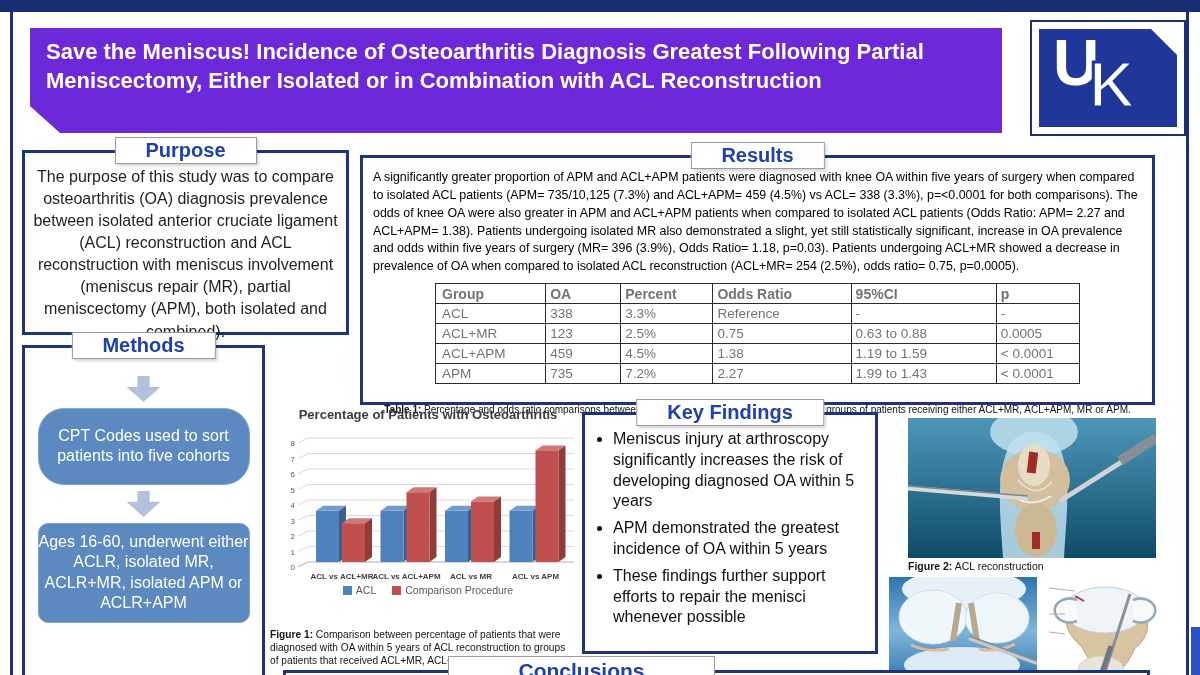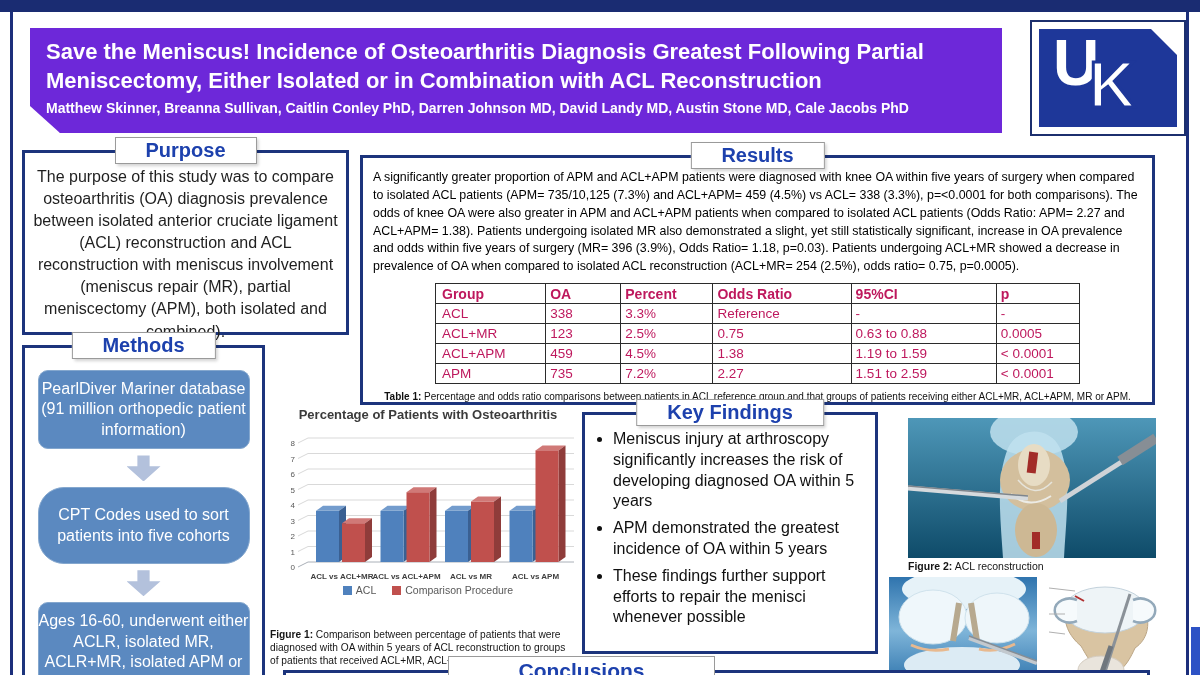--- a/index.html
+++ b/index.html
@@ -45,21 +45,21 @@
     text-align:center;font-size:16px;line-height:1.28;box-sizing:border-box;
   }
   .step1{padding:8px 2px;}
   .step2{padding:17px 4px;border-radius:26px;}
   .step3{padding:8px 0px;}
   .down-arrow{width:34px;height:26px;background:#b3c1dc;margin:6px 0;
     clip-path:polygon(32% 0,68% 0,68% 42%,100% 42%,50% 100%,0 42%,32% 42%);}
   
   .results{left:360px;top:155px;width:795px;height:250px;}
   .results-text{font-size:12.4px;line-height:1.44;color:#000;text-align:left;padding:11px 10px 0 10px;}
-  table.rtable{border-collapse:collapse;table-layout:fixed;width:645px;margin:7px auto 3px auto;font-size:13.5px;color:#be185d;padding-left:23px;}
+  table.rtable{border-collapse:collapse;table-layout:fixed;width:645px;margin:7px auto 16px auto;font-size:13.5px;color:#737373;padding-left:23px;}
   table.rtable th,table.rtable td{border:1.6px solid #2b2b2b;padding:1px 4px;text-align:left;height:17px;}
   table.rtable th{font-size:14px;}
   table.rtable th:first-child,table.rtable td:first-child{text-align:left;padding-left:6px;}
   table.rtable col.c1{width:110px}table.rtable col.c2{width:75px}table.rtable col.c3{width:92px}
   table.rtable col.c4{width:138px}table.rtable col.c5{width:145px}table.rtable col.c6{width:83px}
   .tcap{font-size:10px;color:#111;text-align:center;padding-top:4px;}
   
   .chart{left:276px;top:407px;width:304px;}
   .chart-title{font-size:13px;font-weight:bold;color:#3b3b3b;text-align:center;padding-bottom:2px;}
   .legend{display:flex;justify-content:center;gap:16px;font-size:10.5px;color:#595959;align-items:center;}
@@ -88,38 +88,36 @@
 </head>
 <body>
 
 <div class="abs top-strip"></div>
 <div class="abs frame-left"></div>
 <div class="abs frame-right"></div>
 <div class="abs edge-artifact"></div>
 
 <div class="abs header-box">
   <div class="poster-title">Save the Meniscus! Incidence of Osteoarthritis Diagnosis Greatest Following Partial Meniscectomy, Either Isolated or in Combination with ACL Reconstruction</div>
-  <div class="poster-authors">Matthew Skinner, Breanna Sullivan, Caitlin Conley PhD, Darren Johnson MD, David Landy MD, Austin Stone MD, Cale Jacobs PhD</div>
 </div>
 <div class="abs logo-box">
   <div class="logo-inner">
     <span class="logo-u">U</span>
     <span class="logo-k">K</span>
   </div>
 </div>
 
 <div class="abs section purpose">
   <div class="tab">Purpose</div>
   <div class="purpose-text">The purpose of this study was to compare osteoarthritis (OA) diagnosis prevalence between isolated anterior cruciate ligament (ACL) reconstruction and ACL reconstruction with meniscus involvement  (meniscus repair (MR), partial meniscectomy (APM), both isolated and combined).</div>
 </div>
 
 <div class="abs section methods">
   <div class="tab">Methods</div>
   <div class="flow">
-    <div class="step step1">PearlDiver Mariner database (91 million orthopedic patient information)</div>
     <div class="down-arrow"></div>
     <div class="step step2">CPT Codes used to sort patients into five cohorts</div>
     <div class="down-arrow"></div>
     <div class="step step3">Ages 16-60, underwent either ACLR, isolated MR, ACLR+MR, isolated APM or ACLR+APM</div>
 
   </div>
 </div>
 
 <div class="abs section results">
   <div class="tab">Results</div>
@@ -166,21 +164,21 @@
           <td>4.5%</td>
           <td>1.38</td>
           <td>1.19 to 1.59</td>
           <td>&lt; 0.0001</td>
         </tr>
         <tr>
           <td>APM</td>
           <td>735</td>
           <td>7.2%</td>
           <td>2.27</td>
-          <td>1.51 to 2.59</td>
+          <td>1.99 to 1.43</td>
           <td>&lt; 0.0001</td>
         </tr>
       </tbody>
     </table>
   <div class="tcap"><span class="figcap-label">Table 1:</span><span> Percentage and odds ratio comparisons between patients in ACL reference group and that groups of patients receiving either ACL+MR, ACL+APM, MR or APM.</span></div>
 </div>
 
 <div class="abs chart">
   <div class="chart-title">Percentage of Patients with Osteoarthritis</div>
   <svg id="chart-svg" width="304" height="160" viewBox="0 0 304 160">

